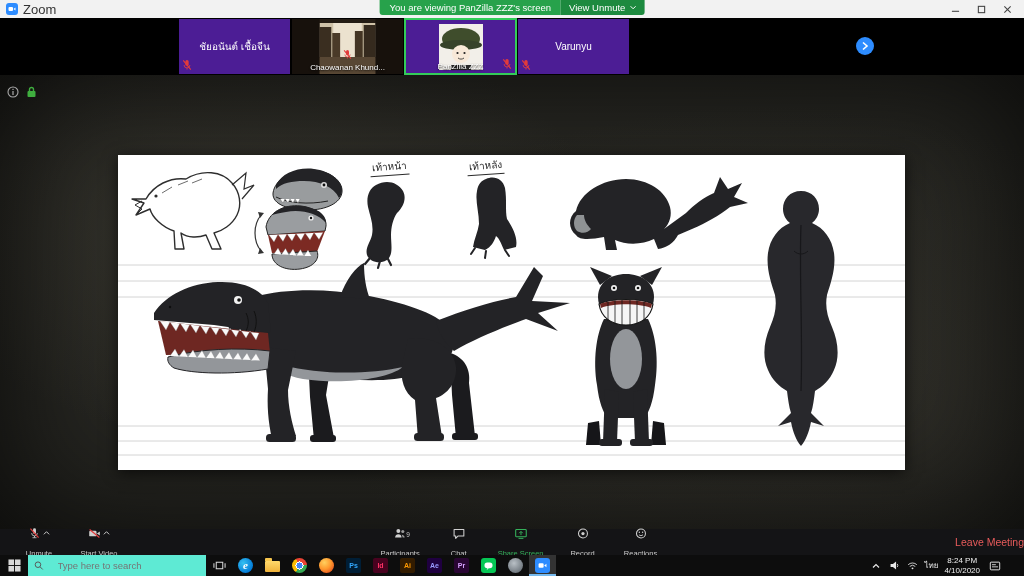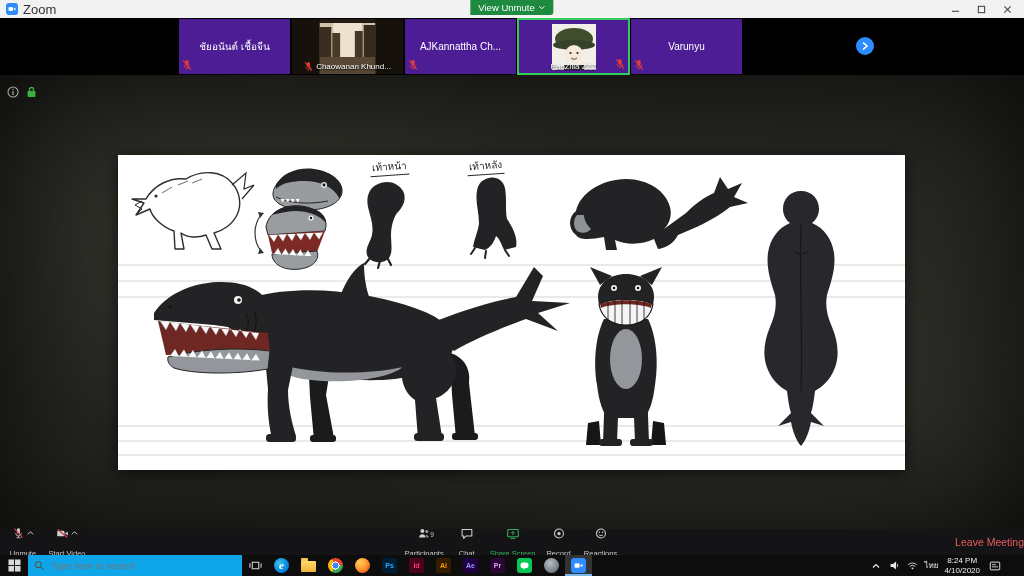--- a/index.html
+++ b/index.html
@@ -25,21 +25,21 @@
 
   
   .filmstrip { position:absolute; top:18px; left:0; width:1024px; height:57px; background:#000; }
   .tiles { position:absolute; left:178px; top:0; display:flex; height:57px; }
   .tile { width:113px; height:57px; background:#4c1d95; border:1px solid #000;
     position:relative; display:flex; align-items:center; justify-content:center; overflow:hidden; }
   .tile.active { border:2px solid #33cc5a; }
   .tile-name { font-size:10px; color:#fff; text-align:center; padding:0 5px; white-space:nowrap;
     overflow:hidden; max-width:110px; }
   .tile-bottom { position:absolute; bottom:2px; left:0; right:0; display:flex; align-items:center;
-    justify-content:center; gap:3px; font-size:8px; color:#fff; text-shadow:0 1px 2px #000; }
+    justify-content:center; gap:3px; font-size:8px; color:#fff; text-shadow:0 1px 2px #000;flex-direction:column; }
   .mic-muted { position:absolute; left:3px; bottom:3px; width:10px; height:12px; }
   .mic-muted.right { left:auto; right:3px; }
   .mic-inline { width:9px; height:11px; flex:0 0 auto; }
   .video-bg, .avatar-wrap { position:absolute; inset:0; display:flex; align-items:center; justify-content:center; }
   .next-btn { position:absolute; left:856px; top:19px; width:18px; height:18px; border-radius:50%;
     background:#2d8cff; display:flex; align-items:center; justify-content:center; cursor:pointer; }
 
   
   .stage { position:absolute; top:75px; left:0; width:1024px; height:454px;
     background:
@@ -56,35 +56,35 @@
   .annotation { position:absolute; font-size:10px; color:#1c1c1c; transform:rotate(-4deg);
     border-bottom:1.3px solid #2a2a2a; padding:0 2px 1px; z-index:2; }
   #ann-front { left:252px; top:4px; }
   #ann-hind  { left:349px; top:3px; }
 
   
   .zoom-toolbar { position:absolute; top:529px; left:0; width:1024px; height:26px; background:#141416;
     display:flex; align-items:stretch; z-index:4; }
   .tb-left { display:flex; align-items:center; padding-left:4px; gap:6px; }
   .tb-item { display:flex; flex-direction:column; align-items:center; justify-content:center;
-    color:#c9c9c9; font-size:7.5px; gap:10px; min-width:38px; cursor:pointer; line-height:1; }
+    color:#c9c9c9; font-size:7.5px; gap:10px; min-width:38px; cursor:pointer; line-height:1;margin-left:16px; }
   .icon-row { display:flex; align-items:flex-start; gap:2px; }
   .tb-item svg.main { width:13px; height:13px; }
   .chev { width:7px; height:6px; margin-top:3px; }
   .tb-center { position:absolute; left:50%; transform:translateX(-50%); height:26px;
     display:flex; align-items:center; gap:4px; }
   .badge { position:absolute; margin-left:16px; margin-top:-14px; font-size:6.5px; color:#c9c9c9; }
   .leave { margin-left:auto; display:flex; align-items:center; padding-right:0;
     color:#e85b5b; font-size:10.5px; cursor:pointer; }
 
   
   .taskbar { position:absolute; top:555px; left:0; width:1024px; height:21px; background:#0d0d0d;
     display:flex; align-items:center; z-index:6; }
   .start { width:28px; height:21px; display:flex; align-items:center; justify-content:center; cursor:pointer; }
-  .search { width:214px; height:21px; background:#0ea5e9; display:flex; align-items:center; gap:5px;
+  .search { width:178px; height:21px; background:#5eead4; display:flex; align-items:center; gap:12px;
     padding:0 6px; }
   .search input { border:none; outline:none; font-size:9.5px; width:100%; background:transparent;
     color:#333; font-family:inherit; }
   .tv-btn { width:26px; height:21px; display:flex; align-items:center; justify-content:center; cursor:pointer; }
   .apps { display:flex; }
   .app { width:27px; height:21px; display:flex; align-items:center; justify-content:center; cursor:pointer; }
   .app.active { background:rgba(255,255,255,0.16); box-shadow:inset 0 -2px 0 #76b9ed; }
   .sq { width:15px; height:15px; border-radius:2px; display:flex; align-items:center; justify-content:center;
     font-size:7px; font-weight:bold; }
   .ic-edge { border-radius:50%; background:radial-gradient(circle at 35% 35%, #35c1f1, #0078d7 75%);
@@ -137,20 +137,21 @@
     </span>
     <span class="win-btn">
       <svg width="9" height="9" viewBox="0 0 10 10">
           <path d="M1.5 1.5 L8.5 8.5 M8.5 1.5 L1.5 8.5" stroke="#444" stroke-width="1.2"></path>
         </svg>
     </span>
   </div>
 </div>
 
 <div class="banner">
+  <div class="banner-main">You are viewing PanZilla ZZZ's screen</div>
   <div class="banner-options">
     <span>View Unmute</span>
     <svg width="7" height="5" viewBox="0 0 8 6">
         <path d="M1 1.5 L4 4.5 L7 1.5" stroke="#fff" fill="none" stroke-width="1.2"></path>
       </svg>
   </div>
 </div>
 
 <div class="filmstrip">
   <div class="tiles">
@@ -180,29 +181,20 @@
       </div>
       <div class="tile-bottom">
         <svg class="mic-inline" viewBox="0 0 12 14">
             <rect x="4" y="1" width="4" height="7" rx="2" fill="#e23b3b"></rect>
             <path d="M2.5 7a3.5 3.5 0 0 0 7 0" stroke="#e23b3b" fill="none"></path>
             <line x1="6" y1="10.5" x2="6" y2="12.5" stroke="#e23b3b"></line>
             <line x1="1.5" y1="1.5" x2="10.5" y2="12.5" stroke="#e23b3b" stroke-width="1.4"></line>
           </svg>
         <span>Chaowanan Khund...</span>
       </div>
-    </div>
-    <div class="tile">
-      <span class="tile-name">AJKannattha  Ch...</span>
-      <svg class="mic-muted" viewBox="0 0 12 14">
-          <rect x="4" y="1" width="4" height="7" rx="2" fill="#e23b3b"></rect>
-          <path d="M2.5 7a3.5 3.5 0 0 0 7 0" stroke="#e23b3b" fill="none"></path>
-          <line x1="6" y1="10.5" x2="6" y2="12.5" stroke="#e23b3b"></line>
-          <line x1="1.5" y1="1.5" x2="10.5" y2="12.5" stroke="#e23b3b" stroke-width="1.4"></line>
-        </svg>
     </div>
     <div class="tile active">
       <div class="avatar-wrap">
         <svg width="44" height="46" viewBox="0 0 44 46">
           <rect width="44" height="46" fill="#f2efe9"></rect>
           <ellipse cx="22" cy="15" rx="19" ry="11" fill="#3f4d2c"></ellipse>
           <ellipse cx="22" cy="21" rx="21" ry="5" fill="#36422a"></ellipse>
           <circle cx="22" cy="30" r="9" fill="#f7e8d8"></circle>
           <circle cx="18.5" cy="29" r="1.1" fill="#222"></circle>
             <circle cx="25.5" cy="29" r="1.1" fill="#222"></circle>

